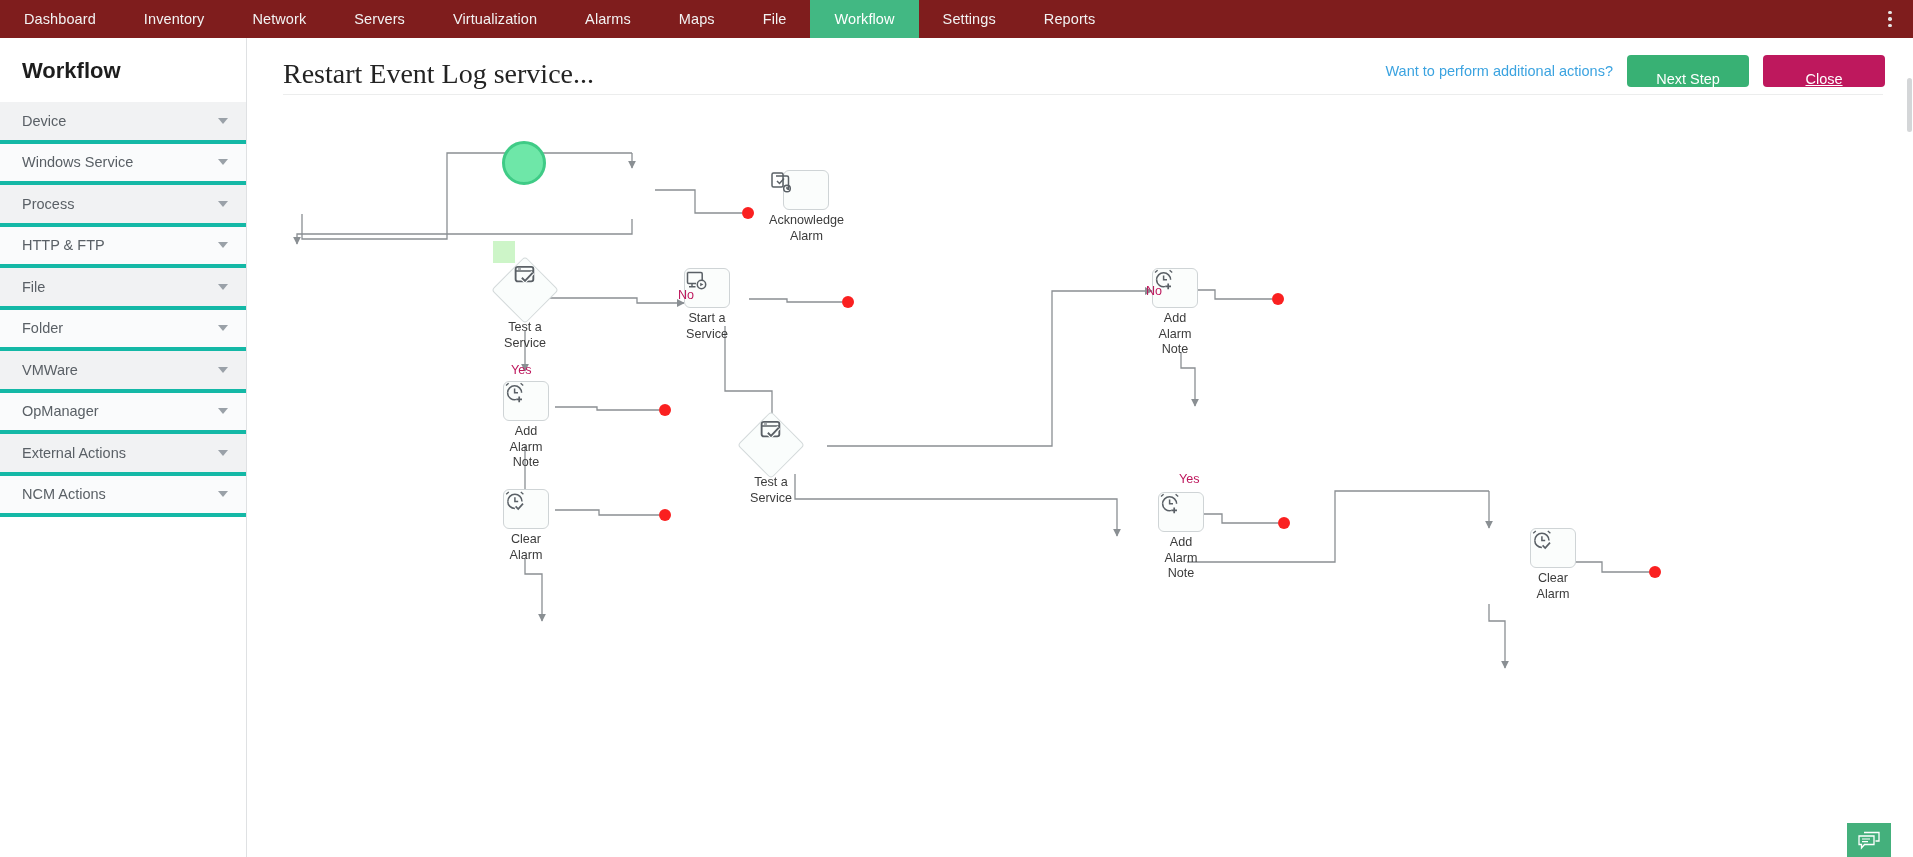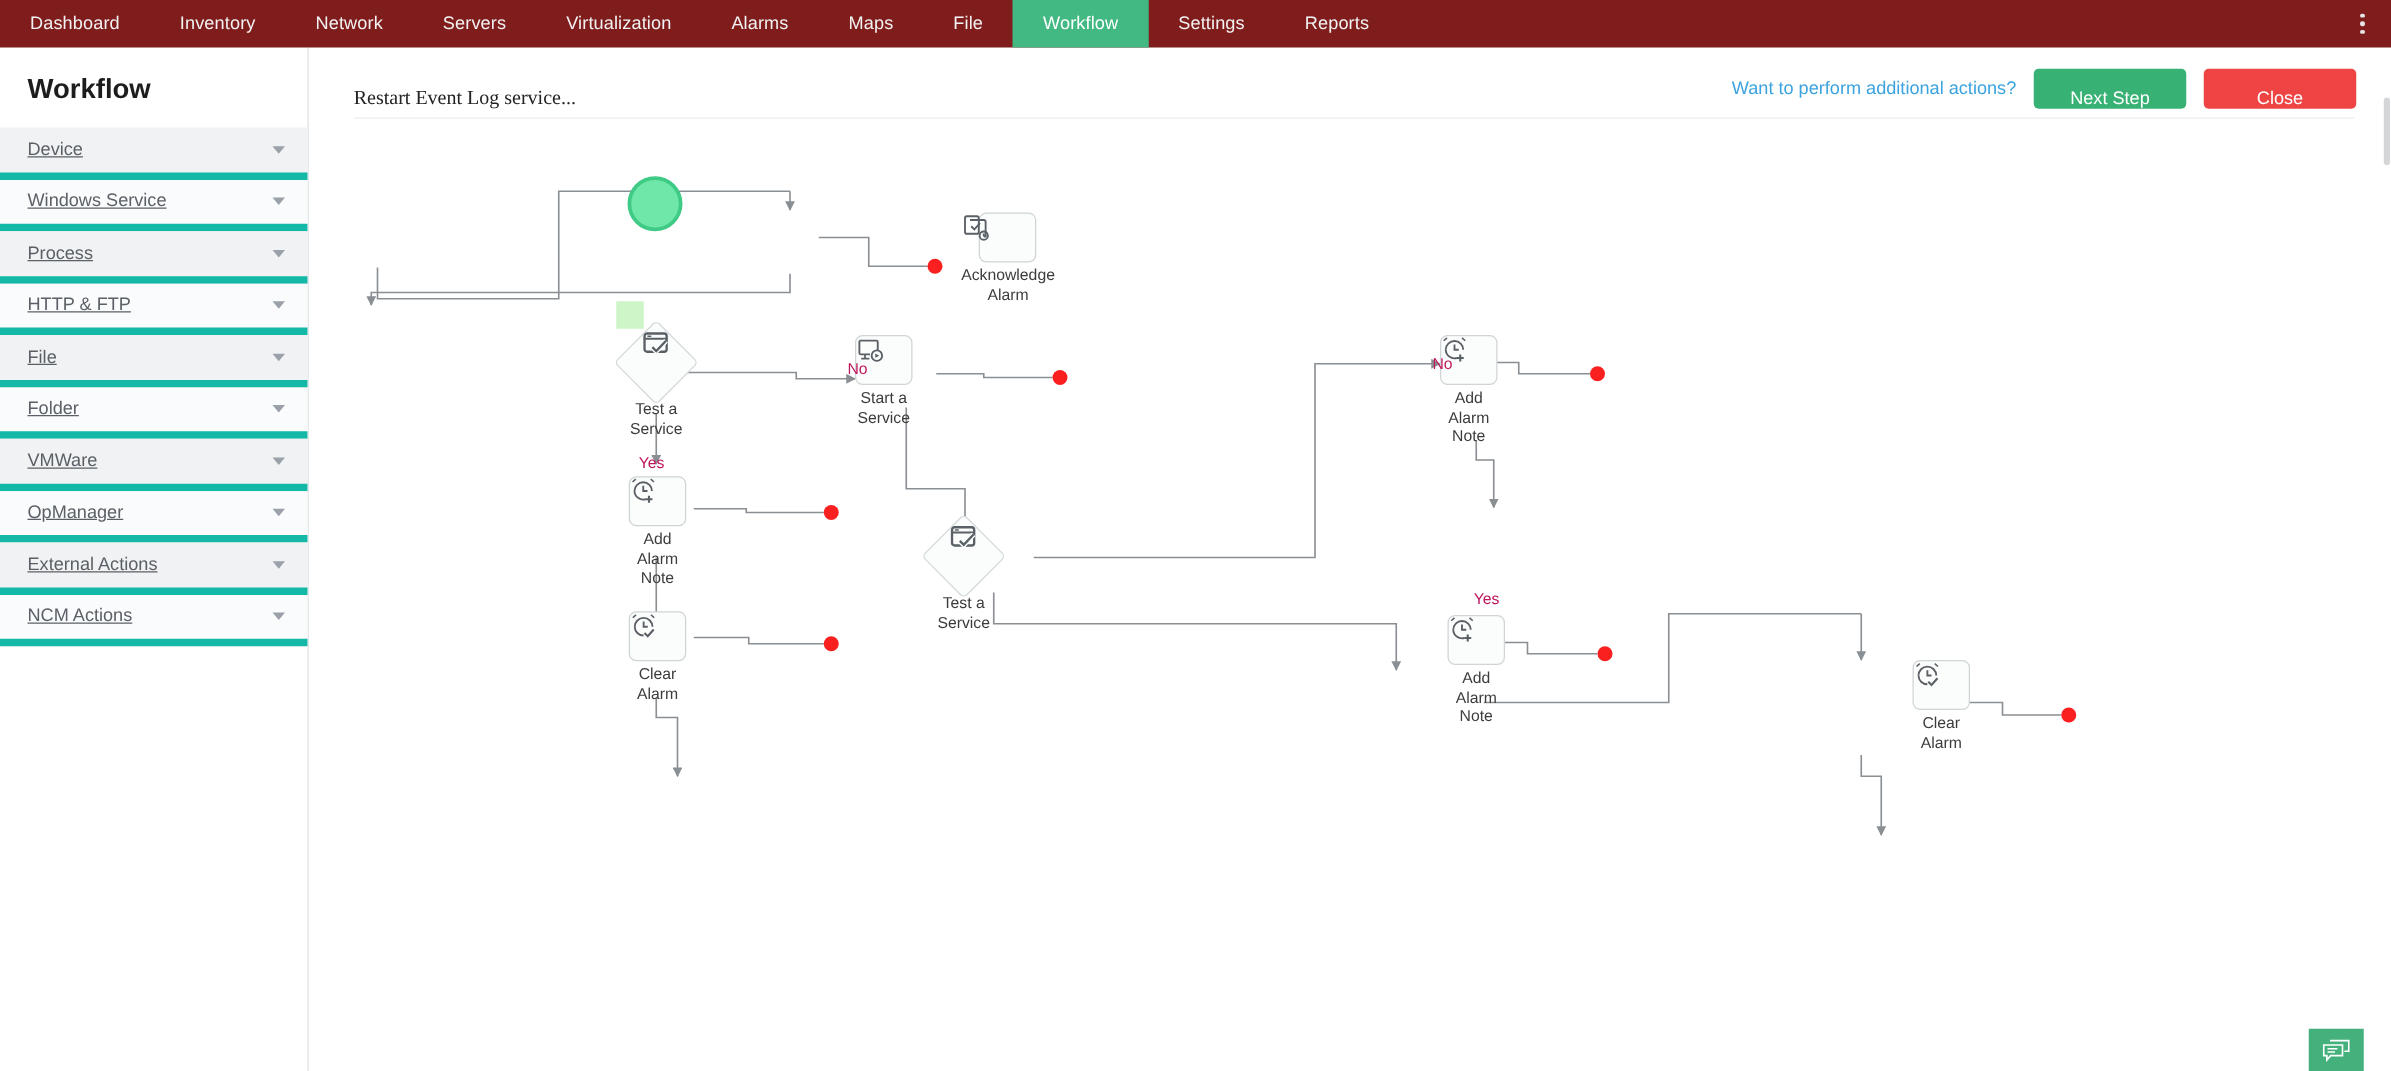--- a/index.html
+++ b/index.html
@@ -54,43 +54,42 @@
     color: #1d1d1d;
     font-family: "Liberation Sans", sans-serif;
   }
   .side-item {
     height: 41.5px;
     display: flex; align-items: center;
     padding: 0 18px 0 22px;
     font-size: 14.5px;
     color: #5a6066;
     cursor: pointer;
-    border-bottom: 6px solid #14b8a6;
-    text-decoration: underline;
+    border-bottom: 4px solid #14b8a6;
   }
   .side-item:nth-child(odd)  { background: #fafbfc; }
   .side-item:nth-child(even) { background: #f1f2f3; }
   .side-label { flex: 1 1 auto; }
   .caret {
     width: 0; height: 0;
     border-left: 5px solid transparent;
     border-right: 5px solid transparent;
     border-top: 6px solid #9aa1a8;
   }
 
   
   .content {
     position: absolute; top: 38px; left: 247px;
     width: 1666px; height: 819px;
     background: #ffffff;
   }
   .page-title {
-    position: absolute; left: 36px; top: 32px;
+    position: absolute; left: 36px; top: 20px;
     font-family: "Liberation Serif", serif;
-    font-size: 16px;
+    font-size: 28px;
     color: #232323;
     white-space: nowrap;
   }
   .hdr-right {
     position: absolute; right: 28px; top: 17px;
     display: flex; align-items: center; gap: 14px;
   }
   .hdr-link {
     color: #3ba3e0;
     font-size: 14.5px;
@@ -101,21 +100,21 @@
     height: 30px;
     min-width: 122px;
     border: none; border-radius: 4px;
     color: #ffffff;
     font-size: 14.5px;
     font-family: "Liberation Sans", sans-serif;
     cursor: pointer;
     padding: 16px 16px;
   }
   .btn-primary { background: #38b174; }
-  .btn-muted { background: #ef4444; }
+  .btn-muted { background: #be185d; text-decoration: underline; }
 
   .hdr-rule {
     position: absolute; left: 36px; top: 56px;
     width: 1600px; height: 1px; background: #eceded;
   }
 
   
   .canvas {
     position: absolute; left: 0; top: 58px;
     width: 1666px; height: 693px;

